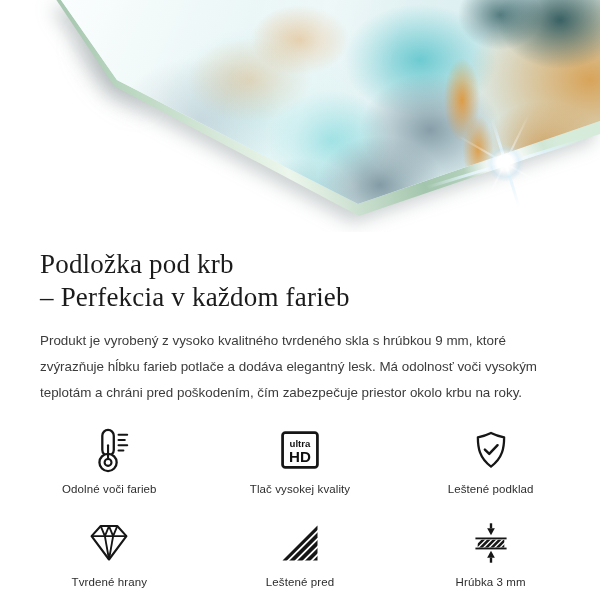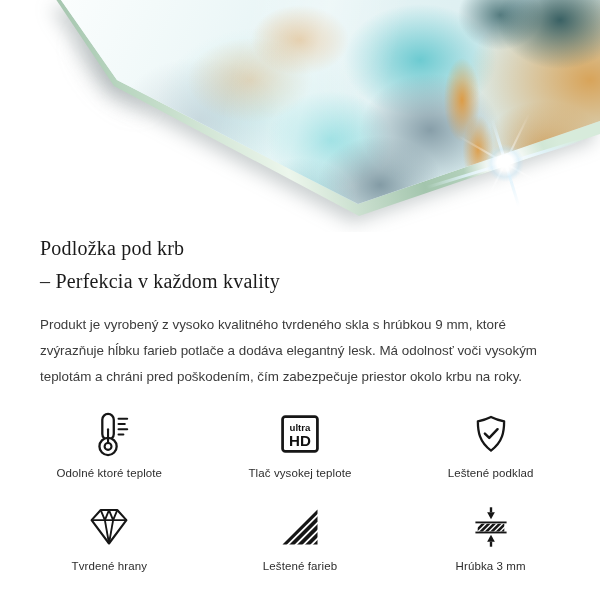--- a/index.html
+++ b/index.html
@@ -67,23 +67,23 @@
     background: linear-gradient(to bottom, rgba(255,255,255,0), rgba(225,243,252,.8) 28%, #ffffff 50%, rgba(225,243,252,.8) 72%, rgba(255,255,255,0));
   }
   .flare .ray { position: absolute; left: -55px; top: -0.75px; width: 110px; height: 1.5px; opacity: .65;
     background: linear-gradient(to right, rgba(255,255,255,0), #ffffff 50%, rgba(255,255,255,0)); }
   .flare .ray.r1 { transform: rotate(47deg); }
   .flare .ray.r2 { transform: rotate(-47deg); }
   .flare .core { position: absolute; left: -19px; top: -19px; width: 38px; height: 38px;
     background: radial-gradient(circle, #ffffff 0 4px, rgba(255,255,255,.8) 8px, rgba(195,228,245,.4) 14px, rgba(195,228,245,0) 19px); }
   
   .title {
-    margin: 0 40px 0;
+    margin: 16px 40px 0;
     font-family: "Liberation Serif", "DejaVu Serif", serif;
-    font-size: 20px; line-height: 33px; font-weight: 400;
+    font-size: 27px; line-height: 33px; font-weight: 400;
     color: #1b1b1b; letter-spacing: .2px;
   }
   .description {
     margin: 14px 40px 0;
     max-width: 528px;
     font-size: 13.4px; line-height: 26px; color: #3c3c3c;
   }
   
   .features {
     display: grid; grid-template-columns: repeat(3, 1fr);
@@ -108,52 +108,52 @@
     <div class="ray r1"></div>
       <div class="ray r2"></div>
     <div class="beam-h"></div>
       <div class="beam-v"></div>
     <div class="core"></div>
   </div>
 </div>
 
 <h1 class="title">
   <div>Podložka pod krb</div>
-  <div>– Perfekcia v každom kvality</div>
+  <div>– Perfekcia v každom farieb</div>
 </h1>
 
 <p class="description">Produkt je vyrobený z vysoko kvalitného tvrdeného skla s hrúbkou 9 mm, ktoré zvýrazňuje hĺbku farieb potlače a dodáva elegantný lesk. Má odolnosť voči vysokým teplotám a chráni pred poškodením, čím zabezpečuje priestor okolo krbu na roky.</p>
 
 <div class="features">
 
   <div class="feature">
     <div class="icon-box">
       <svg class="ico" width="44" height="46" viewBox="0 0 46 48" stroke-linecap="round">
         <rect x="16" y="3" width="12" height="27" rx="6" stroke-width="2.4"></rect>
         <circle cx="22" cy="37" r="9" fill="#ffffff" stroke-width="2.4"></circle>
         <circle cx="22" cy="37" r="3.6" stroke-width="2.2"></circle>
         <line x1="22" y1="19" x2="22" y2="33.2" stroke-width="2.2"></line>
         <line x1="33" y1="8" x2="42" y2="8" stroke-width="2.2"></line>
         <line x1="33" y1="13.5" x2="39.5" y2="13.5" stroke-width="2.2"></line>
         <line x1="33" y1="19" x2="42" y2="19" stroke-width="2.2"></line>
         <line x1="33" y1="24.5" x2="38" y2="24.5" stroke-width="2.2"></line>
       </svg>
     </div>
-    <div class="label">Odolné ktoré teplote</div>
+    <div class="label">Odolné voči farieb</div>
   </div>
 
   <div class="feature">
     <div class="icon-box">
       <svg class="ico" width="44" height="44" viewBox="0 0 48 48">
         <rect x="5" y="5" width="38" height="38" rx="3" stroke-width="3"></rect>
         <text x="24" y="21" font-size="10.5" font-weight="bold" text-anchor="middle" font-family="Liberation Sans, sans-serif">ultra</text>
         <text x="24" y="37" font-size="16.5" font-weight="bold" text-anchor="middle" font-family="Liberation Sans, sans-serif">HD</text>
       </svg>
     </div>
-    <div class="label">Tlač vysokej teplote</div>
+    <div class="label">Tlač vysokej kvality</div>
   </div>
 
   <div class="feature">
     <div class="icon-box">
       <svg class="ico" width="42" height="44" viewBox="0 0 48 48" stroke-linecap="round" stroke-linejoin="round">
         <path d="M24 4.5 C29 7 34 8.5 39 9.5 C39 21 37.5 33 24 43 C10.5 33 9 21 9 9.5 C14 8.5 19 7 24 4.5 Z" stroke-width="2.6"></path>
         <path d="M17 23.5 L22 28.5 L31.5 18.5" stroke-width="2.8"></path>
       </svg>
     </div>
     <div class="label">Leštené podklad</div>
@@ -182,21 +182,21 @@
           </defs>
         <g clip-path="url(#tri)" stroke-width="4.3">
           <line x1="-8" y1="58" x2="52" y2="-2"></line>
           <line x1="1" y1="58" x2="61" y2="-2"></line>
           <line x1="10" y1="58" x2="70" y2="-2"></line>
           <line x1="19" y1="58" x2="79" y2="-2"></line>
           <line x1="28" y1="58" x2="88" y2="-2"></line>
         </g>
       </svg>
     </div>
-    <div class="label">Leštené farieb</div>
+    <div class="label">Leštené pred</div>
   </div>
 
   <div class="feature">
     <div class="icon-box">
       <svg class="ico" width="44" height="46" viewBox="0 0 48 48">
         <defs>
             <clipPath id="bar">
               <rect x="9.5" y="20.5" width="29" height="8.5"></rect>
             </clipPath>
           </defs>

